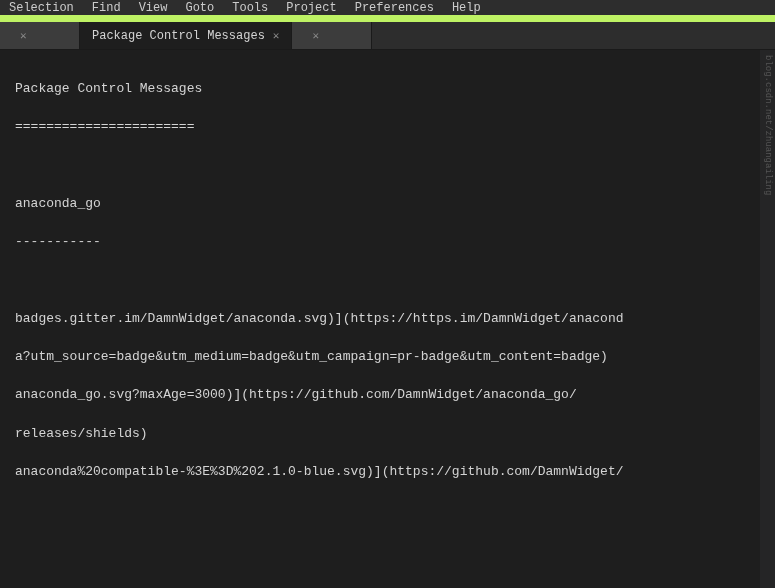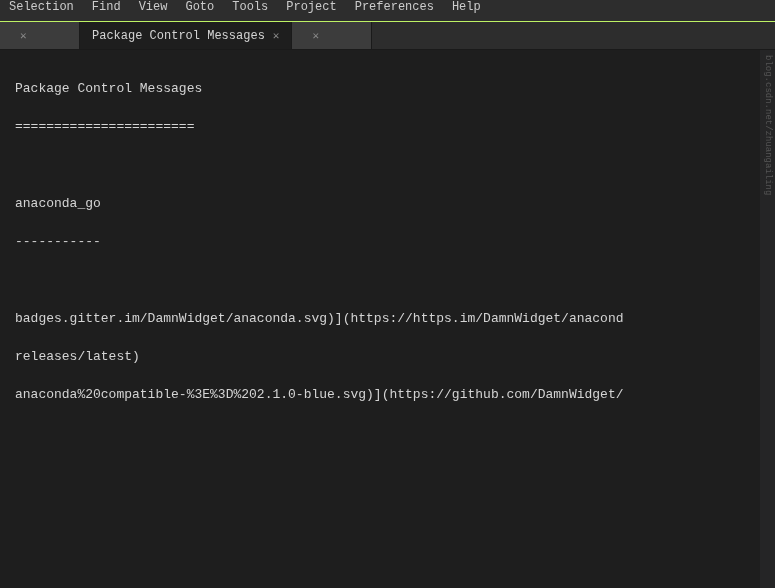--- a/index.html
+++ b/index.html
@@ -78,25 +78,26 @@
       display: block;
       white-space: pre;
       font-size: 13px;
       line-height: 1.45;
     }
 
     .top-menu {
       display: flex;
       background: #2d2d2d;
       height: 22px;
+      align-items: center;
       padding: 0 5px;
       gap: 10px;
       font-size: 12px;
       color: #ccc;
-      border-bottom: 1px solid #bef264;
+      border-bottom: 7px solid #bef264;
     }
 
     .menu-item {
       cursor: pointer;
       padding: 0 4px;
     }
 
     .right-panel {
       width: 15px;
       background: #252526;
@@ -144,21 +145,23 @@
 <div class="main-area">
   <div class="editor-area">
     <div class="editor-content">
 <span class="line">Package Control Messages</span>
 <span class="line">=======================</span>
 <span class="line"> </span>
 <span class="line">anaconda_go</span>
 <span class="line">-----------</span>
 <span class="line"> </span>
 <span class="line">badges.gitter.im/DamnWidget/anaconda.svg)](https://https.im/DamnWidget/anacond</span>
-<span class="line">releases/latest)</span>
+<span class="line">a?utm_source=badge&amp;utm_medium=badge&amp;utm_campaign=pr-badge&amp;utm_content=badge)</span>
+<span class="line">anaconda_go.svg?maxAge=3000)](https://github.com/DamnWidget/anaconda_go/</span>
+<span class="line">releases/shields)</span>
 <span class="line">anaconda%20compatible-%3E%3D%202.1.0-blue.svg)](https://github.com/DamnWidget/</span>
 
 
 
 
 
 
 
 
 

